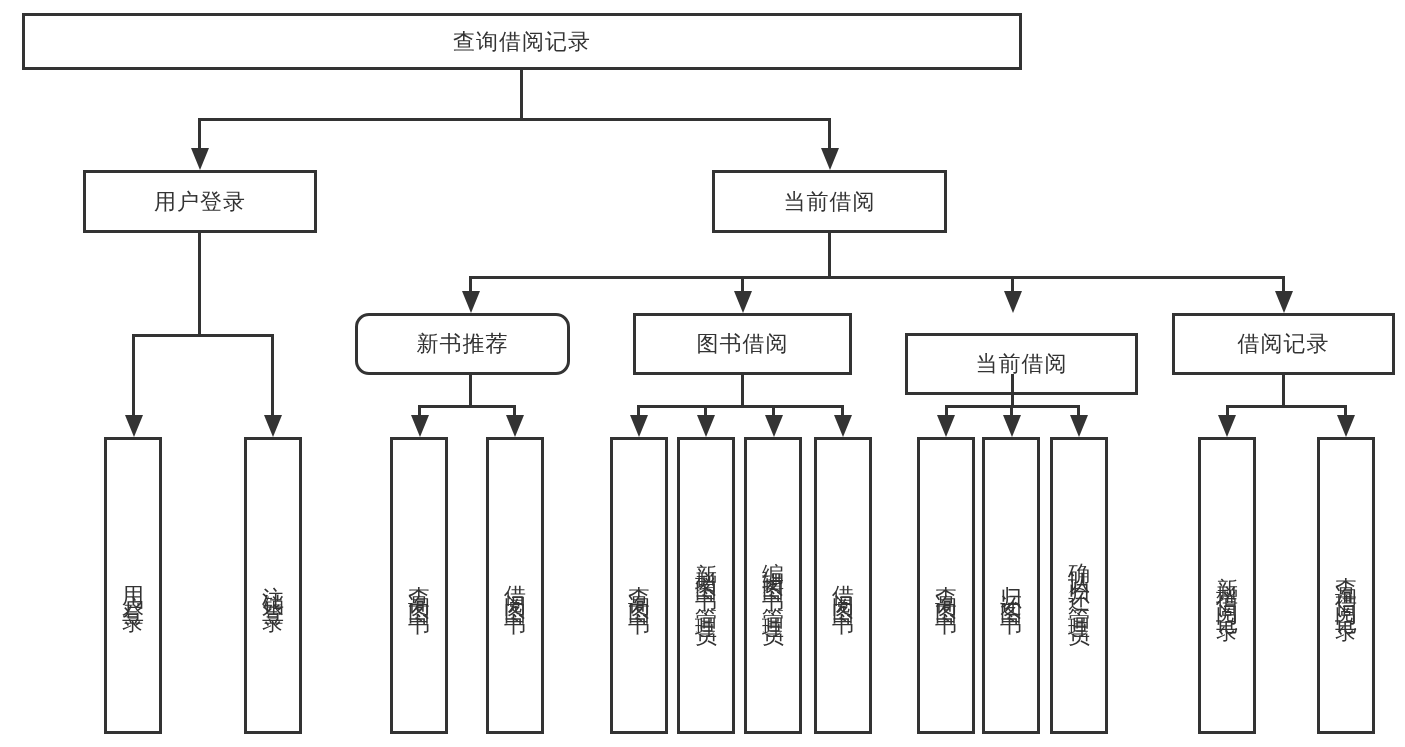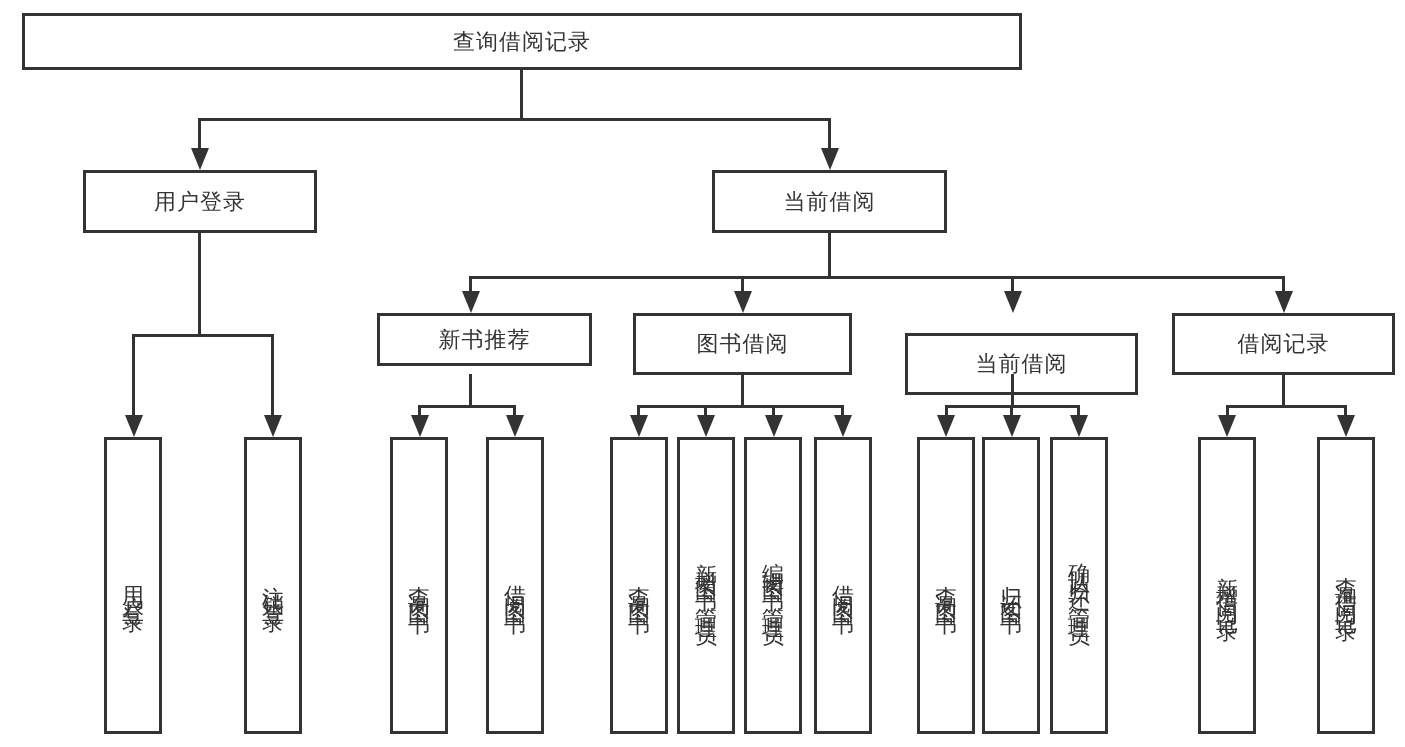--- a/index.html
+++ b/index.html
@@ -95,21 +95,21 @@
   <div class="hline" style="left:469px; top:276px; width:816px;"></div>
   <div class="vline" style="left:469px; top:276px; height:17px;"></div>
   <div class="arrow" style="left:462px; top:291px;"></div>
   <div class="vline" style="left:741px; top:276px; height:17px;"></div>
   <div class="arrow" style="left:734px; top:291px;"></div>
   <div class="vline" style="left:1011px; top:276px; height:17px;"></div>
   <div class="arrow" style="left:1004px; top:291px;"></div>
   <div class="vline" style="left:1282px; top:276px; height:17px;"></div>
   <div class="arrow" style="left:1275px; top:291px;"></div>
 
-  <div class="box" style="left:377px; top:313px; width:215px; height:53px;">
+  <div class="box" style="left:355px; top:313px; width:215px; height:62px;border-radius:14px;">
     <span>新书推荐</span>
   </div>
   <div class="box" style="left:633px; top:313px; width:219px; height:62px;font-family:Liberation Mono, monospace;">
     <span>图书借阅</span>
   </div>
   <div class="box" style="left:905px; top:313px; width:233px; height:62px;margin-top:20px;">
     <span>当前借阅</span>
   </div>
   <div class="box" style="left:1172px; top:313px; width:223px; height:62px;">
     <span>借阅记录</span>

